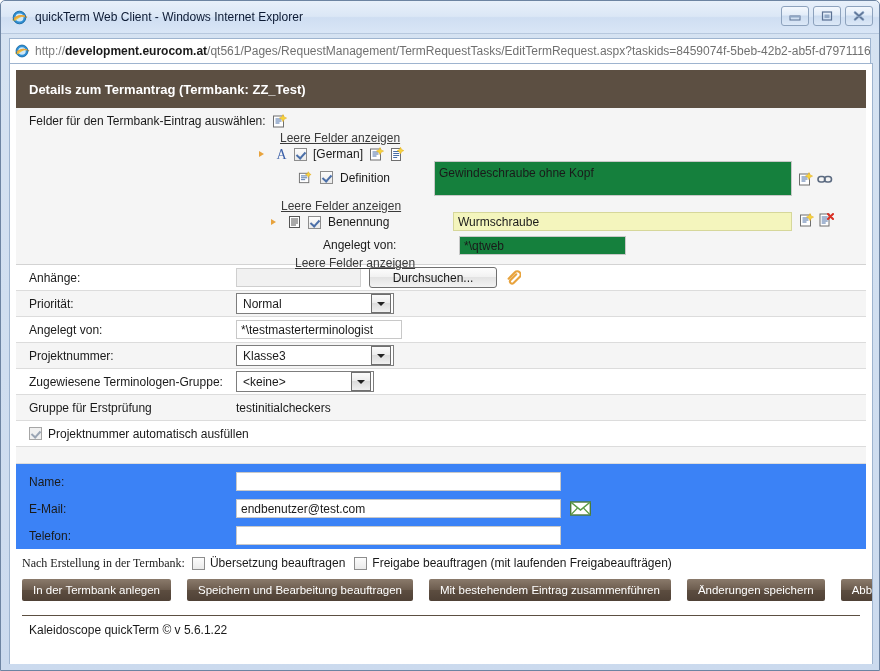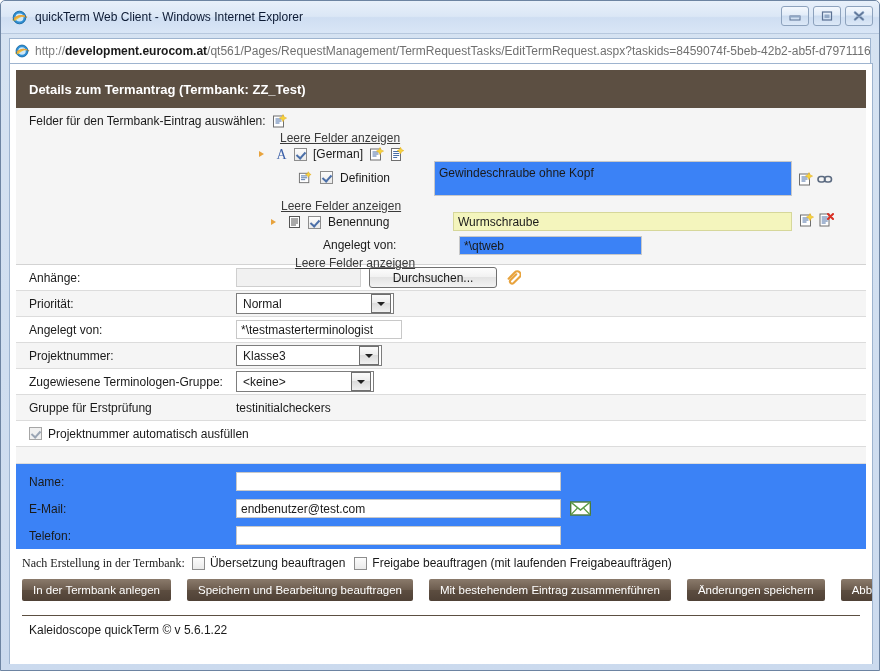--- a/index.html
+++ b/index.html
@@ -178,21 +178,21 @@
     border-left: 5px solid #e8a33d;
     border-top: 3.5px solid transparent;
     border-bottom: 3.5px solid transparent;
     flex: 0 0 5px;
   }
 
   
   .tf {
     box-sizing: border-box;
     border: 1px solid #c8c8c8;
-    background: #3b82f6;
+    background: #15803d;
     font-family: "Liberation Sans", sans-serif;
     font-size: 12px;
     color: #1a1a1a;
     padding: 2px 4px;
     outline: none;
   }
   .tf.yellow { background: #f4f5bd; border-color: #d6d79a; }
   textarea.tf { resize: none; line-height: 1.35; padding-top: 3px; }
 
   
@@ -533,21 +533,21 @@
         <svg width="16" height="16" viewBox="0 0 16 16">
           <rect x="2" y="2" width="9" height="12" fill="#ffffff" stroke="#6f6f6f" stroke-width="1"></rect>
           <path d="M3.7 5h6M3.7 7h6M3.7 9h6M3.7 11h4" stroke="#4a6fa5" stroke-width="1"></path>
           <path d="M10 2 L15 7 M15 2 L10 7" stroke="#d93025" stroke-width="2.1" stroke-linecap="round"></path>
         </svg>
       </span>
 
       <div class="tree-row" style="left:307px; top:130px;">
         <span class="tree-label">Angelegt von:</span>
       </div>
-      <input class="tf" style="position: absolute; left: 443px; top: 128px; width: 183px; height: 19px;" value="*\qtweb">
+      <input class="tf" style="position: absolute; left: 443px; top: 128px; width: 167px; height: 19px;" value="*\qtweb">
 
       <div class="tree-row" style="left:279px; top:148px;">
         <span class="link">Leere Felder anzeigen</span>
       </div>
 
     </div>
 
     <div id="form-area">
 
       <div class="frow">
@@ -578,21 +578,21 @@
       <div class="frow">
         <span class="flabel">Angelegt von:</span>
         <span class="fval">
           <input class="inp" style="width: 166px;" value="*\testmasterterminologist">
         </span>
       </div>
 
       <div class="frow alt">
         <span class="flabel">Projektnummer:</span>
         <span class="fval">
-          <span class="sel" style="width:146px;">
+          <span class="sel" style="width:158px;">
             <span class="sel-text">Klasse3</span>
             <span class="sel-arrow">
                   <span class="caret"></span>
                 </span>
           </span>
         </span>
       </div>
 
       <div class="frow">
         <span class="flabel">Zugewiesene Terminologen-Gruppe:</span>

